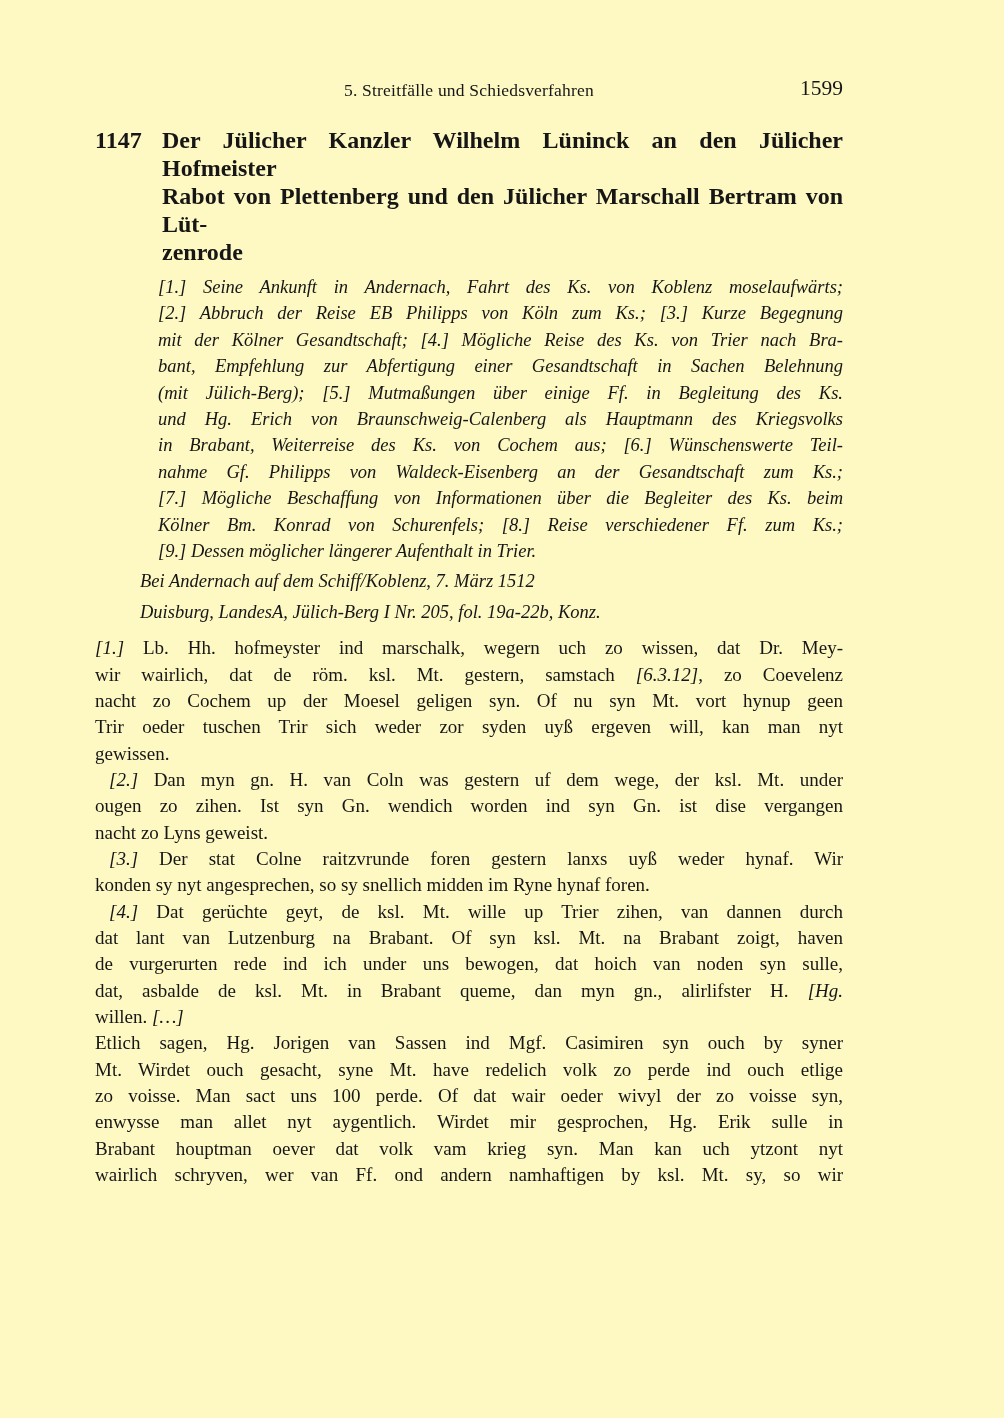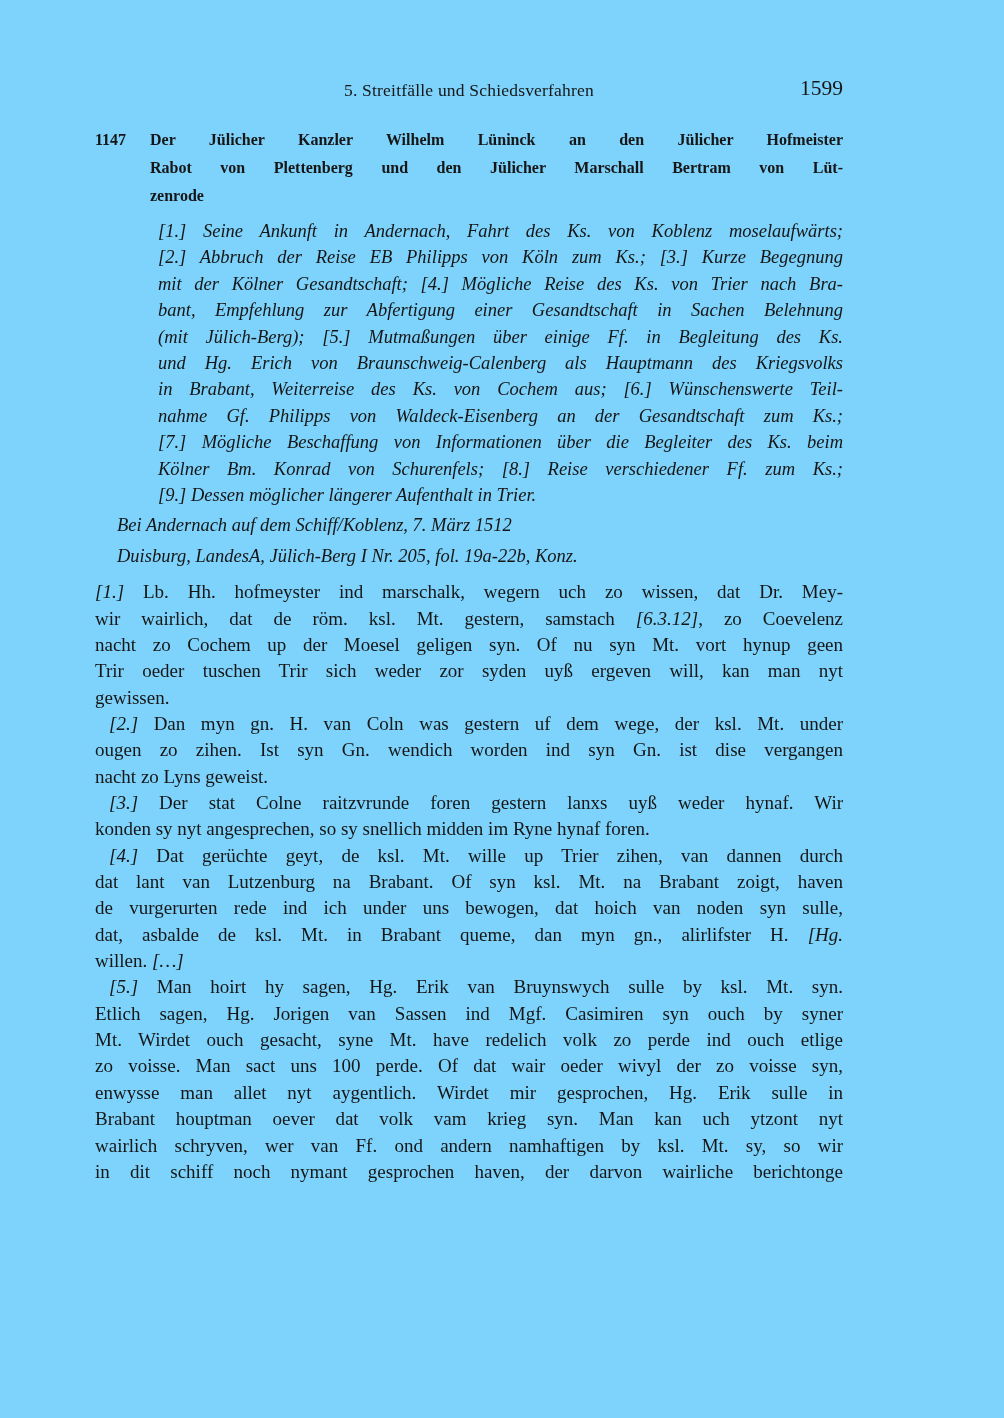--- a/index.html
+++ b/index.html
@@ -1,21 +1,21 @@
 <!DOCTYPE html>
 <html><head>
 <meta charset="utf-8">
 <style>
   html,body { margin:0; padding:0; }
   body { background:#e8e8e8; }
   .page {
     position:relative;
     width:1004px; height:1418px;
     margin:0 auto;
-    background:#7dd3fc;
+    background:#fef9c3;
     color:#161616;
     font-family:"Liberation Serif", serif;
     overflow:hidden;
   }
   .content {
     position:absolute;
     left:95px; top:0;
     width:748px;
   }
   
@@ -34,43 +34,44 @@
     position:absolute;
     right:0; top:-4px;
     font-size:21.5px;
     line-height:28px;
   }
   
   .heading {
     display:flex;
     margin-top:20px;
     font-weight:bold;
-    font-size:16px;
+    font-size:24px;
     line-height:28px;
+    gap:12px;
   }
   .entry-number { width:55px; flex:none; }
   .heading-lines { flex:1; min-width:0; }
   
   .line {
     text-align:justify;
     text-align-last:justify;
     white-space:normal;
   }
   .line.no-just { text-align-last:left; }
   .line.indent { padding-left:14px; }
   .it { font-style:italic; }
   
   .summary {
     margin:8px 0 0 63px;
     font-style:italic;
     font-size:18.5px;
     line-height:26.4px;
   }
   .meta-line {
-    margin-left:22px;
+    margin-left:45px;
     font-style:italic;
     font-size:18.5px;
     line-height:26.4px;
   }
   .date-line { margin-top:4px; }
   .source-line { margin-top:4px; }
   
   .body-text {
     margin-top:10px;
     font-size:19px;
@@ -134,25 +135,23 @@
           <div class="line no-just"><span>konden sy nyt angesprechen, so sy snellich midden im Ryne hynaf foren.</span></div>
         </div>
         <div class="paragraph">
           <div class="line indent"><span class="it">[4.] </span><span>Dat gerüchte geyt, de ksl. Mt. wille up Trier zihen, van dannen durch</span></div>
           <div class="line"><span>dat lant van Lutzenburg na Brabant. Of syn ksl. Mt. na Brabant zoigt, haven</span></div>
           <div class="line"><span>de vurgerurten rede ind ich under uns bewogen, dat hoich van noden syn sulle,</span></div>
           <div class="line"><span>dat, asbalde de ksl. Mt. in Brabant queme, dan myn gn., alirlifster H. </span><span class="it">[Hg.</span></div>
           <div class="line no-just"><span>willen. </span><span class="it">[…]</span></div>
         </div>
         <div class="paragraph">
-          <div class="line indent"><span class="it">[5.] </span><span>Man hoirt hy sagen, Hg. Erik van Bruynswych sulle by ksl. Mt. syn.</span></div>
           <div class="line"><span>Etlich sagen, Hg. Jorigen van Sassen ind Mgf. Casimiren syn ouch by syner</span></div>
           <div class="line"><span>Mt. Wirdet ouch gesacht, syne Mt. have redelich volk zo perde ind ouch etlige</span></div>
           <div class="line"><span>zo voisse. Man sact uns 100 perde. Of dat wair oeder wivyl der zo voisse syn,</span></div>
           <div class="line"><span>enwysse man allet nyt aygentlich. Wirdet mir gesprochen, Hg. Erik sulle in</span></div>
           <div class="line"><span>Brabant houptman oever dat volk vam krieg syn. Man kan uch ytzont nyt</span></div>
           <div class="line"><span>wairlich schryven, wer van Ff. ond andern namhaftigen by ksl. Mt. sy, so wir</span></div>
-          <div class="line"><span>in dit schiff noch nymant gesprochen haven, der darvon wairliche berichtonge</span></div>
         </div>
       </div>
 
   </div>
 </div>
 
 </body></html>

